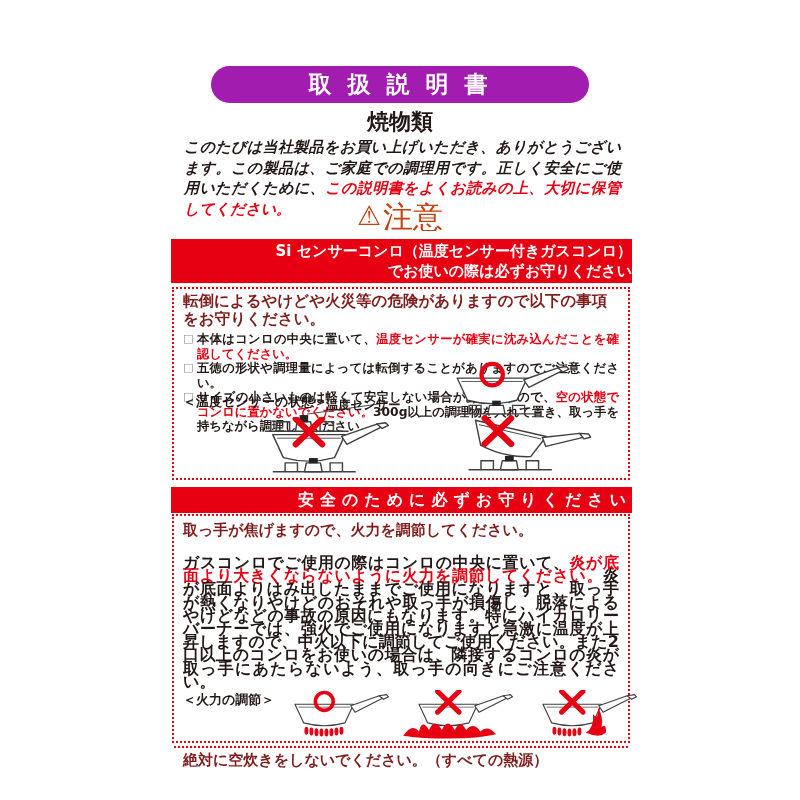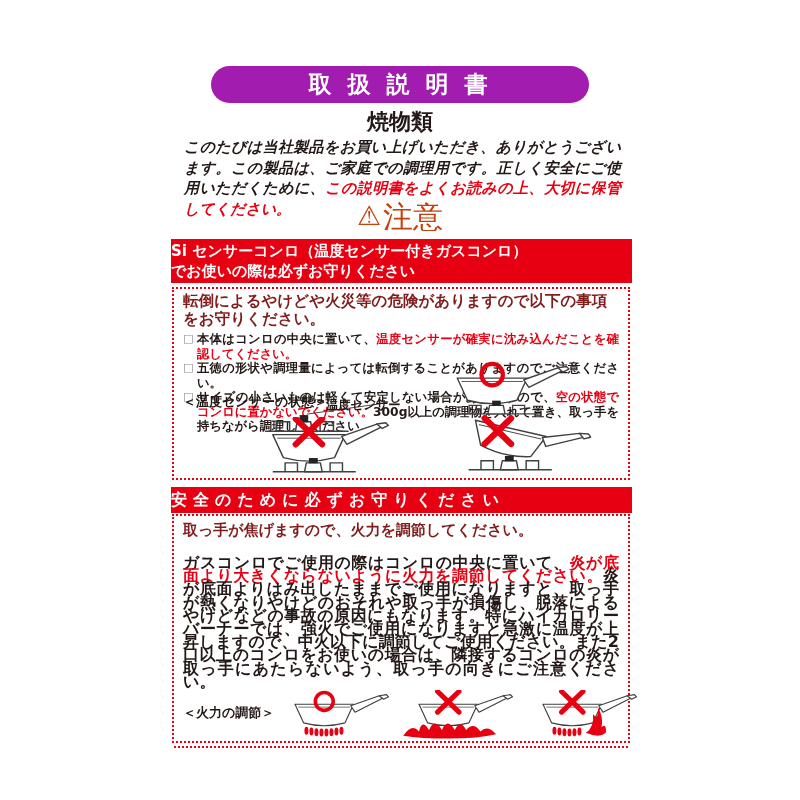--- a/index.html
+++ b/index.html
@@ -28,21 +28,21 @@
     font-size:15px; line-height:20.5px; font-weight:bold; text-align:justify;font-style:italic;
   }
   .caution-line {
     position:absolute; left:0; top:197px; width:100%;
     text-align:center; color:#c2410c; font-weight:normal; font-size:30px;
   }
   .caution-line .tri { font-size:27px; vertical-align:2px; margin-right:2px; }
 
   
   .banner { position:absolute; left:171px; width:461px; background:#e60012;
-    color:#fff; font-weight:bold; text-align:left; }
+    color:#fff; font-weight:bold; text-align:right; }
   .banner1 { top:239px; height:44px; font-size:15px; line-height:20px;
     display:flex; flex-direction:column; justify-content:center; }
   .banner2 { top:487px; height:26px; font-size:16px; line-height:26px; letter-spacing:6px; }
 
   
   .dbox { position:absolute; left:172px; width:458px;
     border:2px dotted #e60012; background:#fff; }
   .box1 { top:287px; height:193px; padding:4px 9px; }
   .box2 { top:514px; height:229px; padding:5px 9px; }
 
@@ -172,21 +172,21 @@
     </svg>
   </div>
 
   <div class="banner banner2">安全のために必ずお守りください</div>
 
   <div class="dbox box2">
     <div class="box-heading h-flame">取っ手が焦げますので、火力を調節してください。</div>
     <p class="body-text"><span>ガスコンロでご使用の際はコンロの中央に置いて、</span><span class="red">炎が底面より大きくならないように火力を調節してください。</span><span>炎が底面よりはみ出したままでご使用になりますと、取っ手が熱くなりやけどのおそれや取っ手が損傷し、脱落によるやけどなどの事故の原因にもなります。特にハイカロリーバーナーでは、強火でご使用になりますと急激に温度が上昇しますので、中火以下に調節してご使用ください。また2口以上のコンロをお使いの場合は、隣接するコンロの炎が取っ手にあたらないよう、取っ手の向きにご注意ください。</span></p>
 
     <div class="flame-row">
-      <div class="fig-label" style="left:0; top:16px;">＜火力の調節＞</div>
+      <div class="fig-label" style="left:0; top:3px;">＜火力の調節＞</div>
 
       <svg class="abs" style="left:86px; top:2px;" width="122" height="50" viewBox="0 0 170 70">
         <use href="#pan"></use>
           <use href="#ok-mark"></use>
         <g class="flame">
           <ellipse cx="52" cy="57" rx="2.8" ry="5.6"></ellipse>
             <ellipse cx="59" cy="58" rx="2.8" ry="5.6"></ellipse>
           <ellipse cx="66" cy="59" rx="2.8" ry="5.6"></ellipse>
             <ellipse cx="73" cy="59.5" rx="2.8" ry="5.6"></ellipse>
           <ellipse cx="80" cy="59.5" rx="2.8" ry="5.6"></ellipse>
@@ -212,15 +212,16 @@
             <ellipse cx="73" cy="59.5" rx="2.8" ry="5.6"></ellipse>
           <ellipse cx="80" cy="59" rx="2.8" ry="5.6"></ellipse>
             <ellipse cx="87" cy="58" rx="2.8" ry="5.6"></ellipse>
           <path d="M96,60 Q108,52 106,34 Q114,44 113,24 Q121,38 118,52 Q125,46 124,60 Q115,68 96,60 Z"></path>
         </g>
       </svg>
     </div>
 
     <div class="divider2"></div>
 
+    <div class="box-heading h-dry">絶対に空炊きをしないでください。（すべての熱源）</div>
   </div>
 
 </div>
 
 </body></html>

